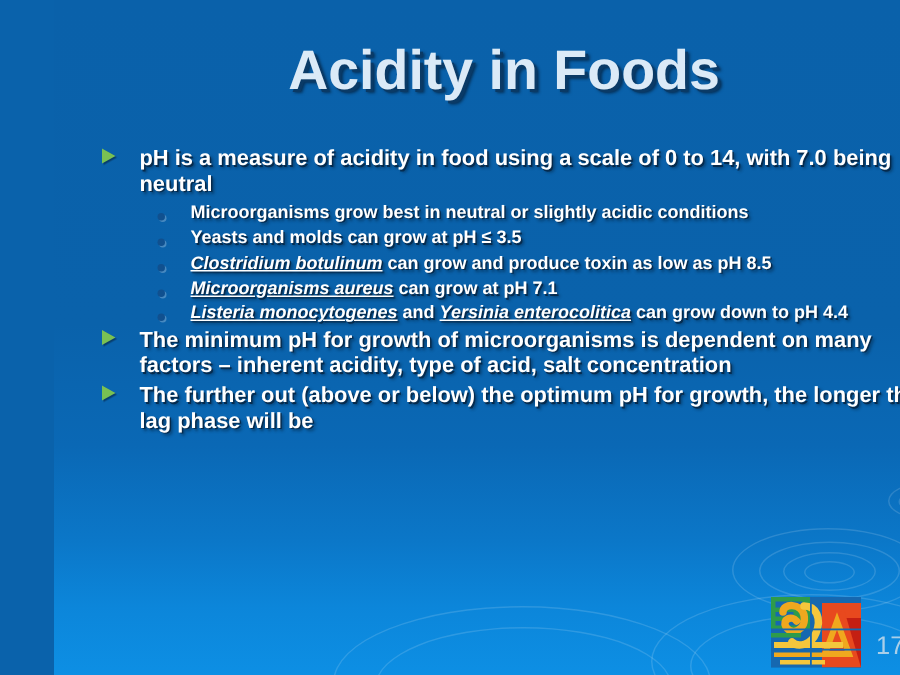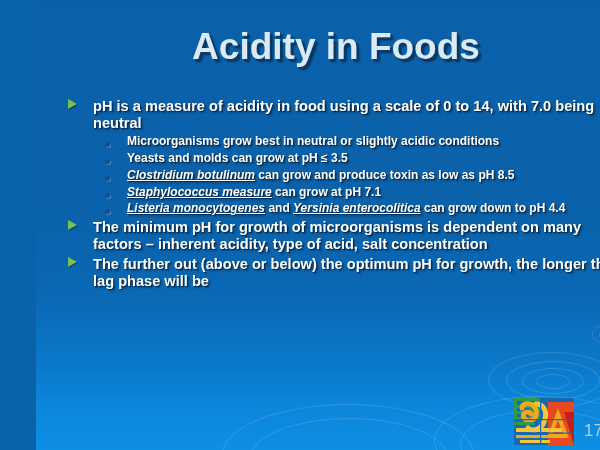--- a/index.html
+++ b/index.html
@@ -172,21 +172,21 @@
       <span>Yeasts and molds can grow at pH ≤ 3.5</span>
     </div>
 
     <div class="lvl2 sp">
       <span class="marker"></span>
       <i>Clostridium botulinum</i><span> can grow and produce toxin as low as pH 8.5</span>
     </div>
 
     <div class="lvl2 sp">
       <span class="marker"></span>
-      <i>Staphylococcus measure</i><span> can grow at pH 7.1</span>
+      <i>Microorganisms aureus</i><span> can grow at pH 7.1</span>
     </div>
 
     <div class="lvl2 sp">
       <span class="marker"></span>
       <i>Listeria monocytogenes</i><span> and </span><i>Yersinia enterocolitica</i><span> can grow down to pH 4.4</span>
     </div>
 
     <div class="lvl1 sp">
       <span class="marker"></span>
       <span>The minimum pH for growth of microorganisms is dependent on many factors – inherent acidity, type of acid, salt concentration</span>

